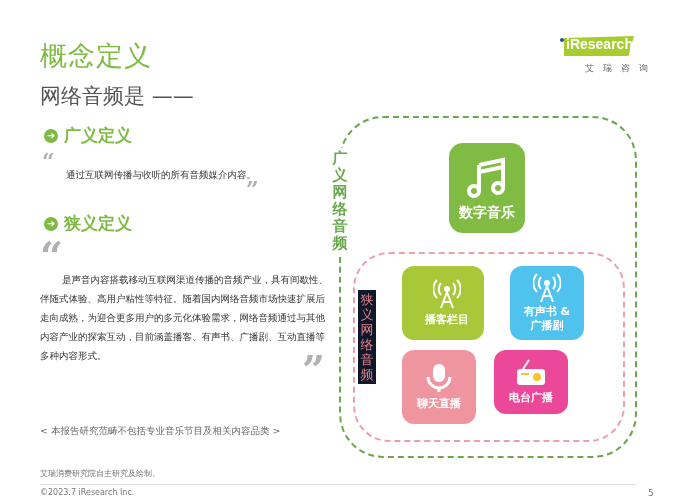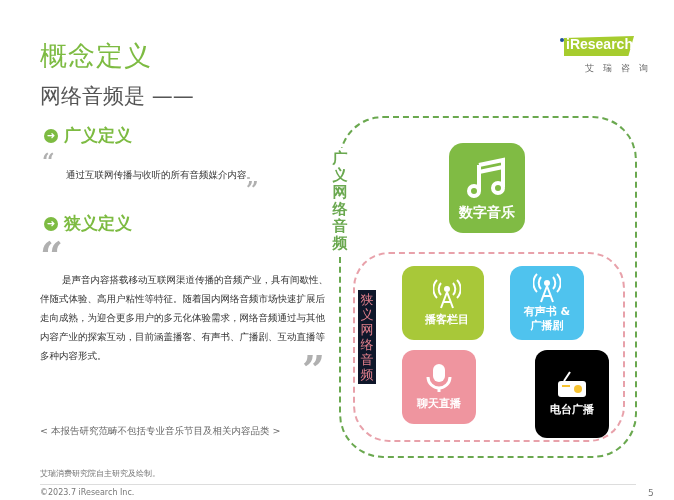--- a/index.html
+++ b/index.html
@@ -105,21 +105,21 @@
 
 <div class="abs tile" style="left:402px; top:350px; width:74px; height:74px; background:#ef959f;">
   <svg width="30" height="30" viewBox="0 0 30 30">
     <rect x="9" y="1" width="12" height="18" rx="6" fill="#fff"></rect>
     <path d="M4 14 A11 11 0 0 0 26 14" stroke="#fff" stroke-width="3" fill="none"></path>
     <path d="M15 25 L15 29" stroke="#fff" stroke-width="3"></path>
   </svg>
   <span class="tile-label" style="margin-top:4px;">聊天直播</span>
 </div>
 
-<div class="abs tile" style="left:535px; top:350px; width:74px; height:88px; background:#000000;">
+<div class="abs tile" style="left:494px; top:350px; width:74px; height:64px; background:#ec4899;">
   <svg width="32" height="28" viewBox="0 0 32 28">
     <path d="M8 10 L14 1" stroke="#fff" stroke-width="2"></path>
     <rect x="2" y="10" width="28" height="16" rx="3" fill="#fff"></rect>
     <circle cx="22" cy="18" r="4" fill="#f7c331"></circle>
     <path d="M6 15 L14 15" stroke="#f7c331" stroke-width="2"></path>
   </svg>
   <span class="tile-label" style="margin-top:4px;">电台广播</span>
 </div>
 
 <div class="abs source">艾瑞消费研究院自主研究及绘制。</div>

